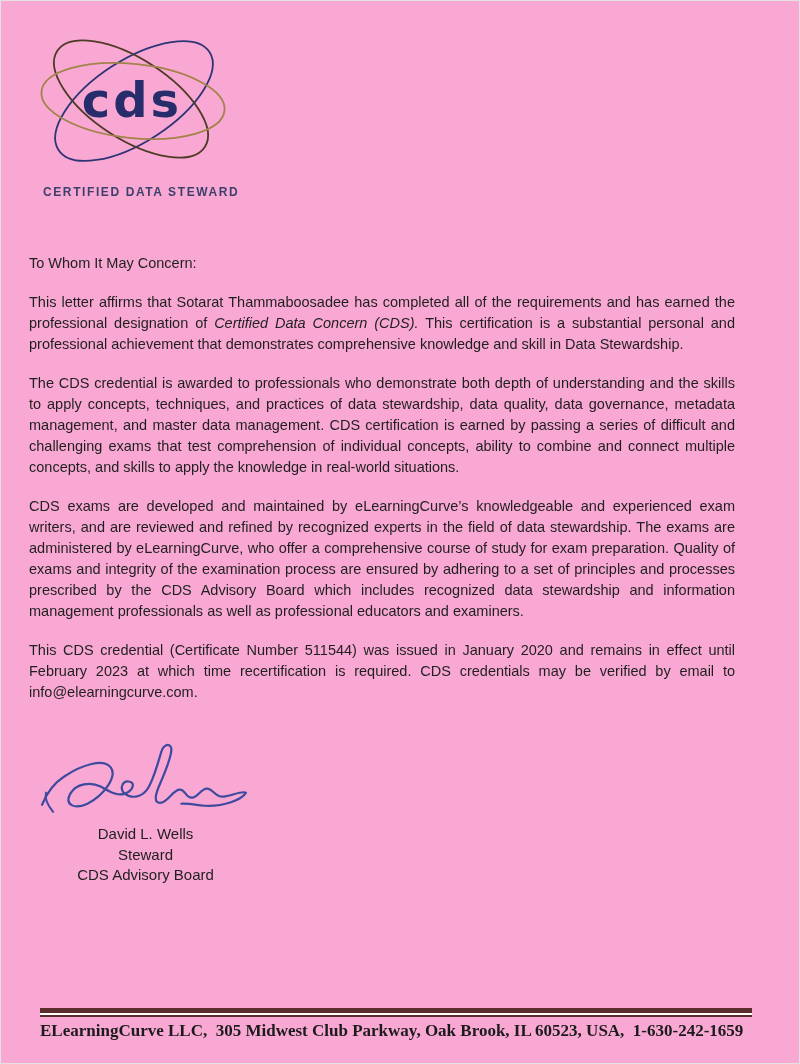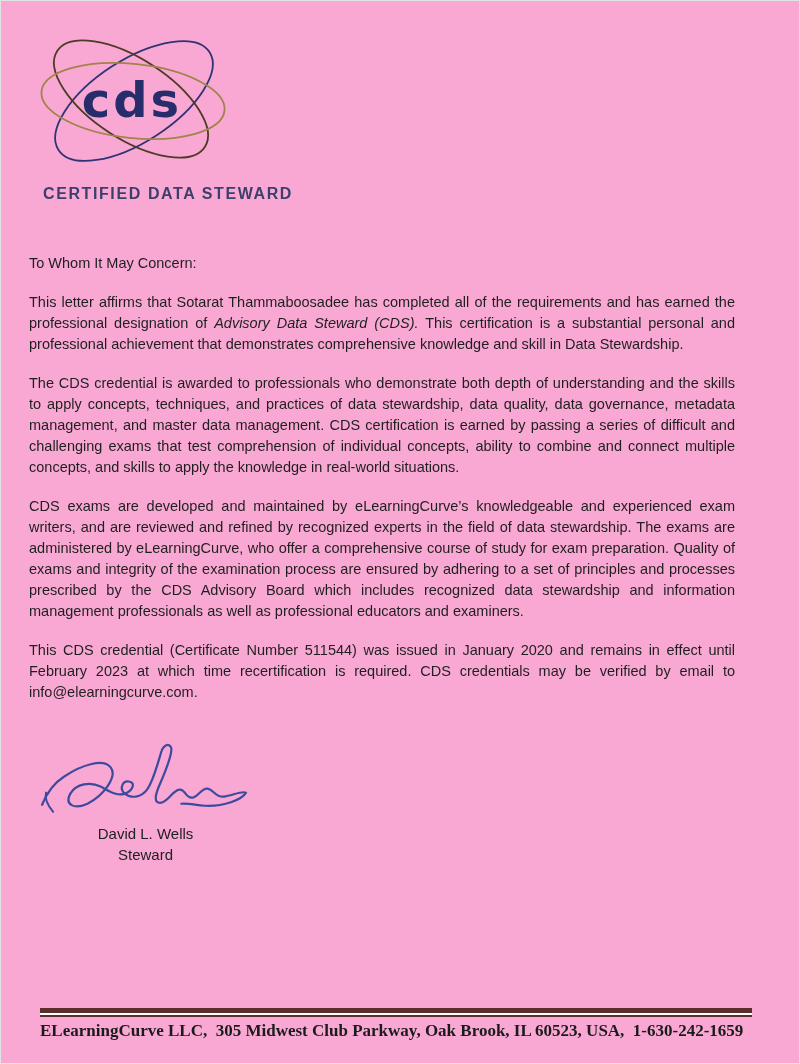--- a/index.html
+++ b/index.html
@@ -16,21 +16,21 @@
   
   .logo-block{position:absolute;left:37px;top:24px;width:200px;}
   .logo-mark{display:block;}
   .logo-cds-text{
     font-family:"DejaVu Sans", sans-serif;
     font-weight:bold;
   }
   .logo-wordmark{
     margin-top:10px;
     margin-left:5px;
-    font-size:16px;
+    font-size:12px;
     font-weight:bold;
     letter-spacing:1.6px;
     color:#3b3f6b;
     white-space:nowrap;
   }
   
   .letter-body{
     position:absolute;left:28px;top:252px;width:706px;
     font-size:14.5px;line-height:21px;
     text-align:justify;
@@ -68,21 +68,21 @@
       <ellipse cx="93" cy="74" rx="88" ry="40" fill="none" stroke="#4e3a25" stroke-width="1.8" transform="rotate(33 93 74)"></ellipse>
       <ellipse cx="95" cy="76" rx="92" ry="37" fill="none" stroke="#a28349" stroke-width="1.8" transform="rotate(6 95 76)"></ellipse>
       <text class="logo-cds-text" x="94" y="92" text-anchor="middle" font-size="48" letter-spacing="3" fill="#272c6b">cds</text>
     </svg>
     <div class="logo-wordmark">CERTIFIED DATA STEWARD</div>
   </div>
 
   <div class="letter-body">
     <p class="salutation">To Whom It May Concern:</p>
 
-    <p><span>This letter affirms that Sotarat Thammaboosadee has completed all of the requirements and has earned the professional designation of </span><i>Advisory Data Steward (CDS).</i><span> This certification is a substantial personal and professional achievement that demonstrates comprehensive knowledge and skill in Data Stewardship.</span></p>
+    <p><span>This letter affirms that Sotarat Thammaboosadee has completed all of the requirements and has earned the professional designation of </span><i>Certified Data Concern (CDS).</i><span> This certification is a substantial personal and professional achievement that demonstrates comprehensive knowledge and skill in Data Stewardship.</span></p>
 
     <p>The CDS credential is awarded to professionals who demonstrate both depth of understanding and the skills to apply concepts, techniques, and practices of data stewardship, data quality, data governance, metadata management, and master data management. CDS certification is earned by passing a series of difficult and challenging exams that test comprehension of individual concepts, ability to combine and connect multiple concepts, and skills to apply the knowledge in real-world situations.</p>
 
     <p>CDS exams are developed and maintained by eLearningCurve’s knowledgeable and experienced exam writers, and are reviewed and refined by recognized experts in the field of data stewardship. The exams are administered by eLearningCurve, who offer a comprehensive course of study for exam preparation. Quality of exams and integrity of the examination process are ensured by adhering to a set of principles and processes prescribed by the CDS Advisory Board which includes recognized data stewardship and information management professionals as well as professional educators and examiners.</p>
 
     <p>This CDS credential (Certificate Number 511544) was issued in January 2020 and remains in effect until February 2023 at which time recertification is required. CDS credentials may be verified by email to info@elearningcurve.com.</p>
   </div>
 
   <div class="signature-block">
     <svg width="212" height="76" viewBox="0 0 210 75">
@@ -105,20 +105,21 @@
                C 160 55, 163 46, 169 47
                C 175 48, 177 56, 185 55
                C 193 54, 203 49, 207 51
                C 203 58, 185 65, 166 64
                C 156 63, 147 61, 143 62"></path>
       <path fill="none" stroke="#3e4a9e" stroke-width="2" stroke-linecap="round" d="M16 70 C 11 64, 7 58, 9 51"></path>
     </svg>
     <div class="signer-lines">
       <div>David L. Wells</div>
       <div>Steward</div>
+      <div>CDS Advisory Board</div>
     </div>
   </div>
 
   <div class="footer">
     <div class="rule-thick" style="background:#5c2d2d;"></div>
     <div class="rule-gap"></div>
     <div class="rule-thin" style="background:#5c2d2d;"></div>
     <div class="footer-text">ELearningCurve LLC,  305 Midwest Club Parkway, Oak Brook, IL 60523, USA,  1-630-242-1659</div>
   </div>
 

